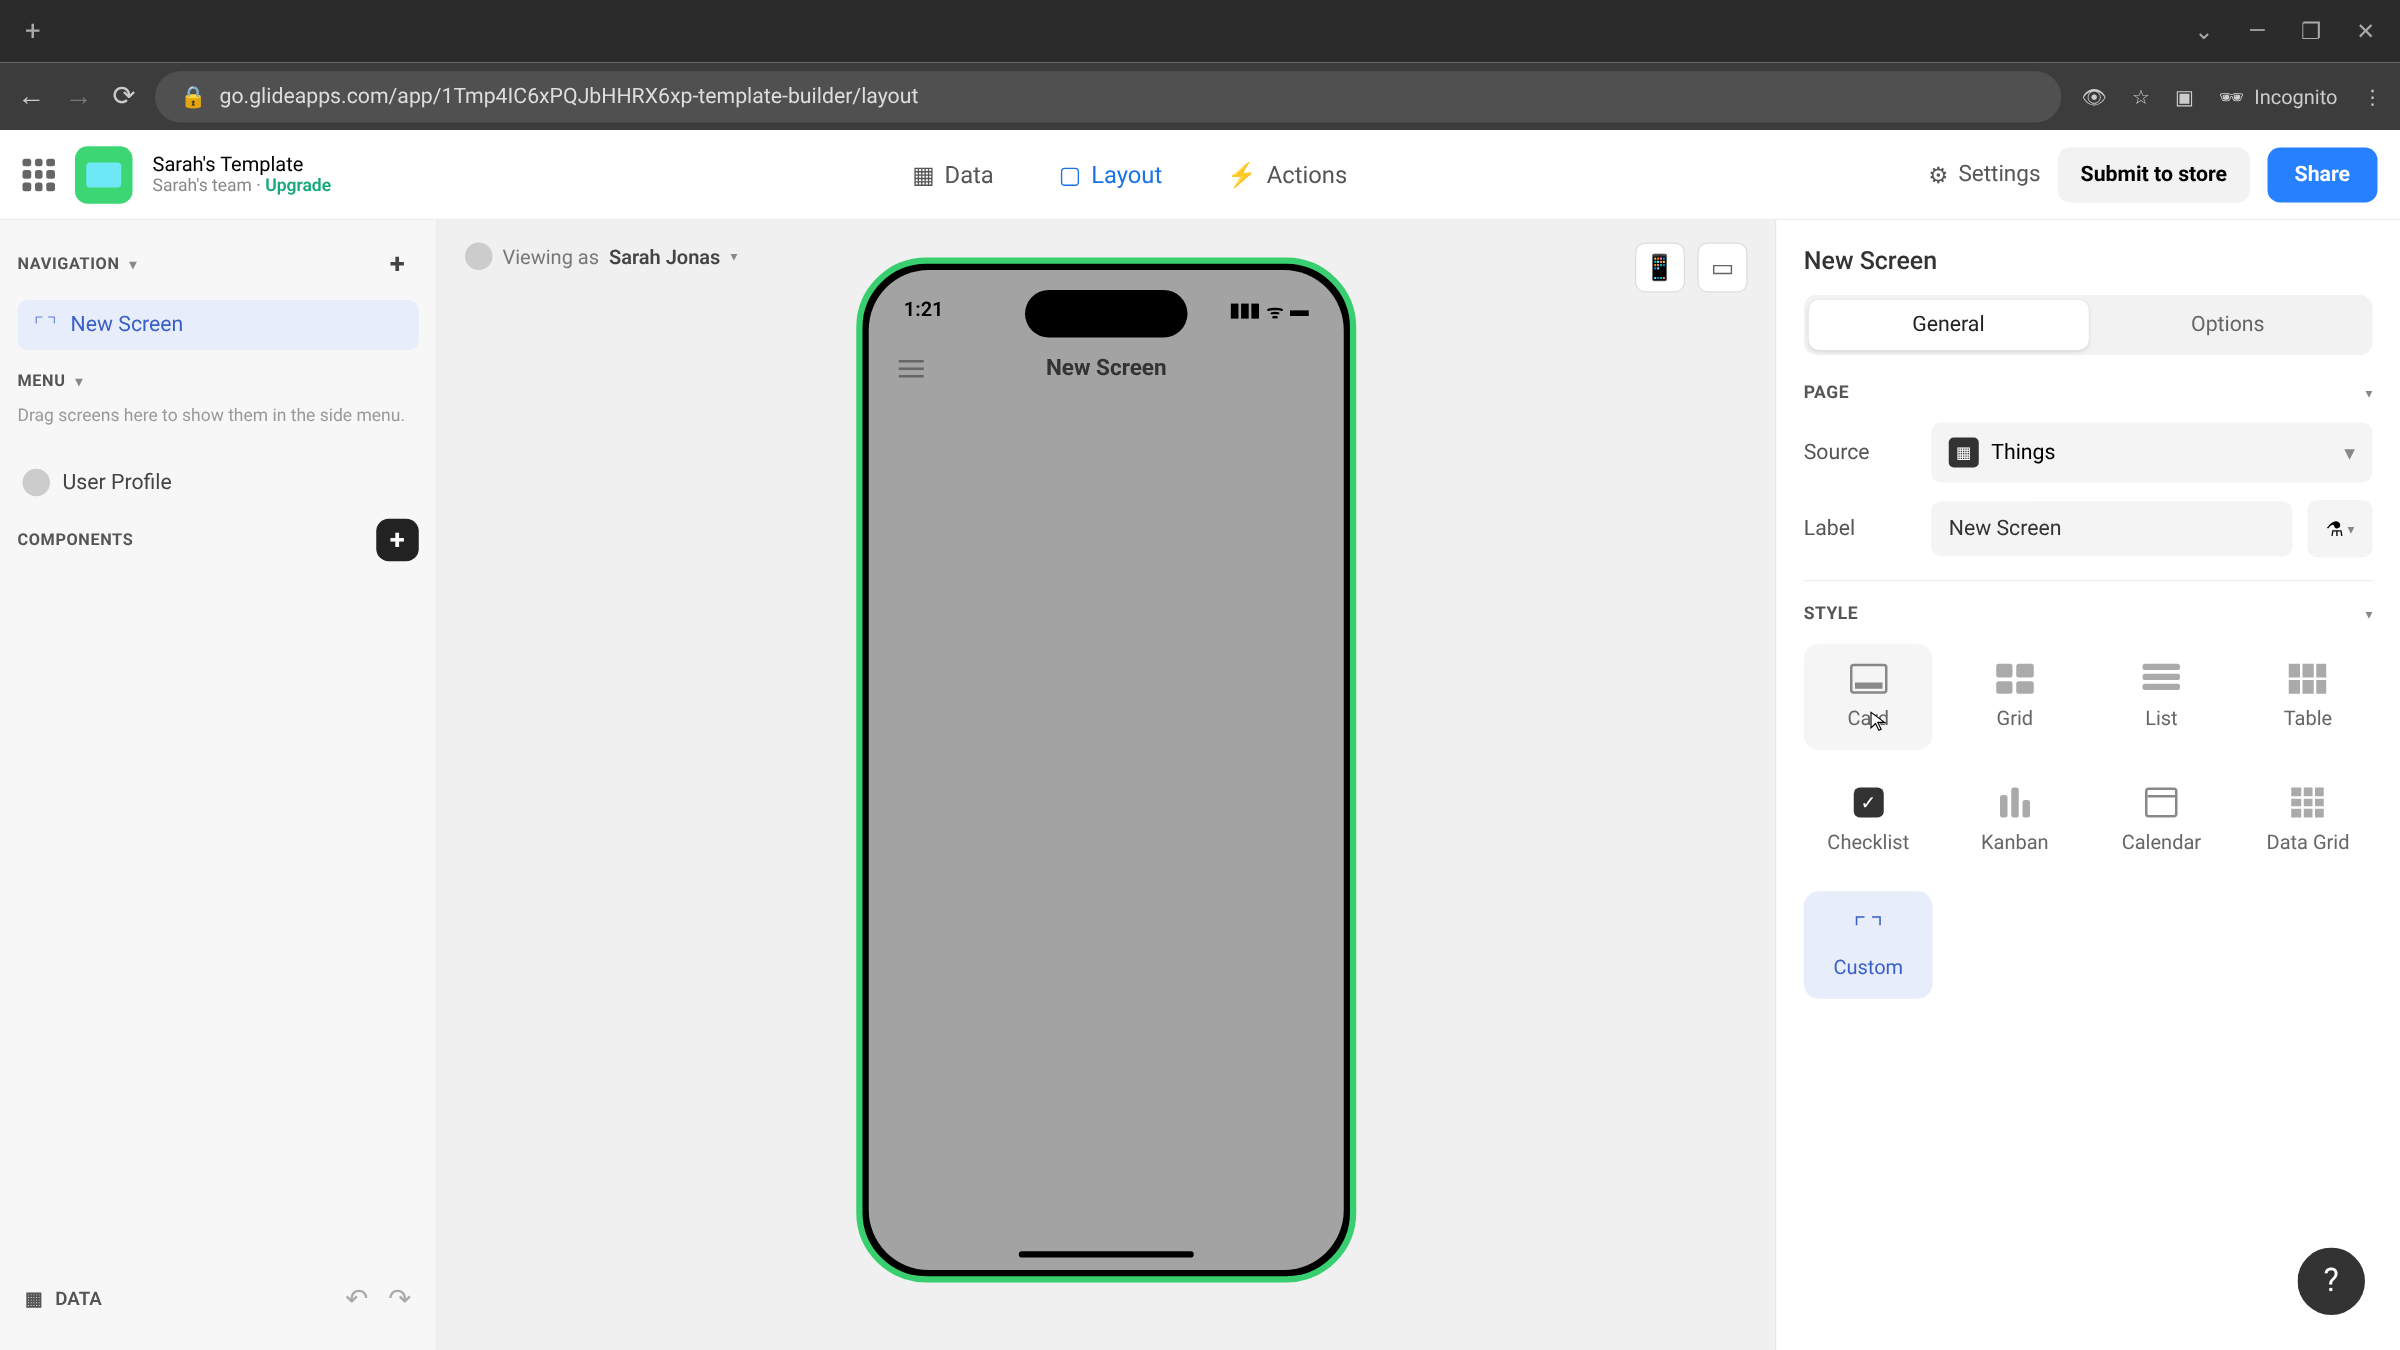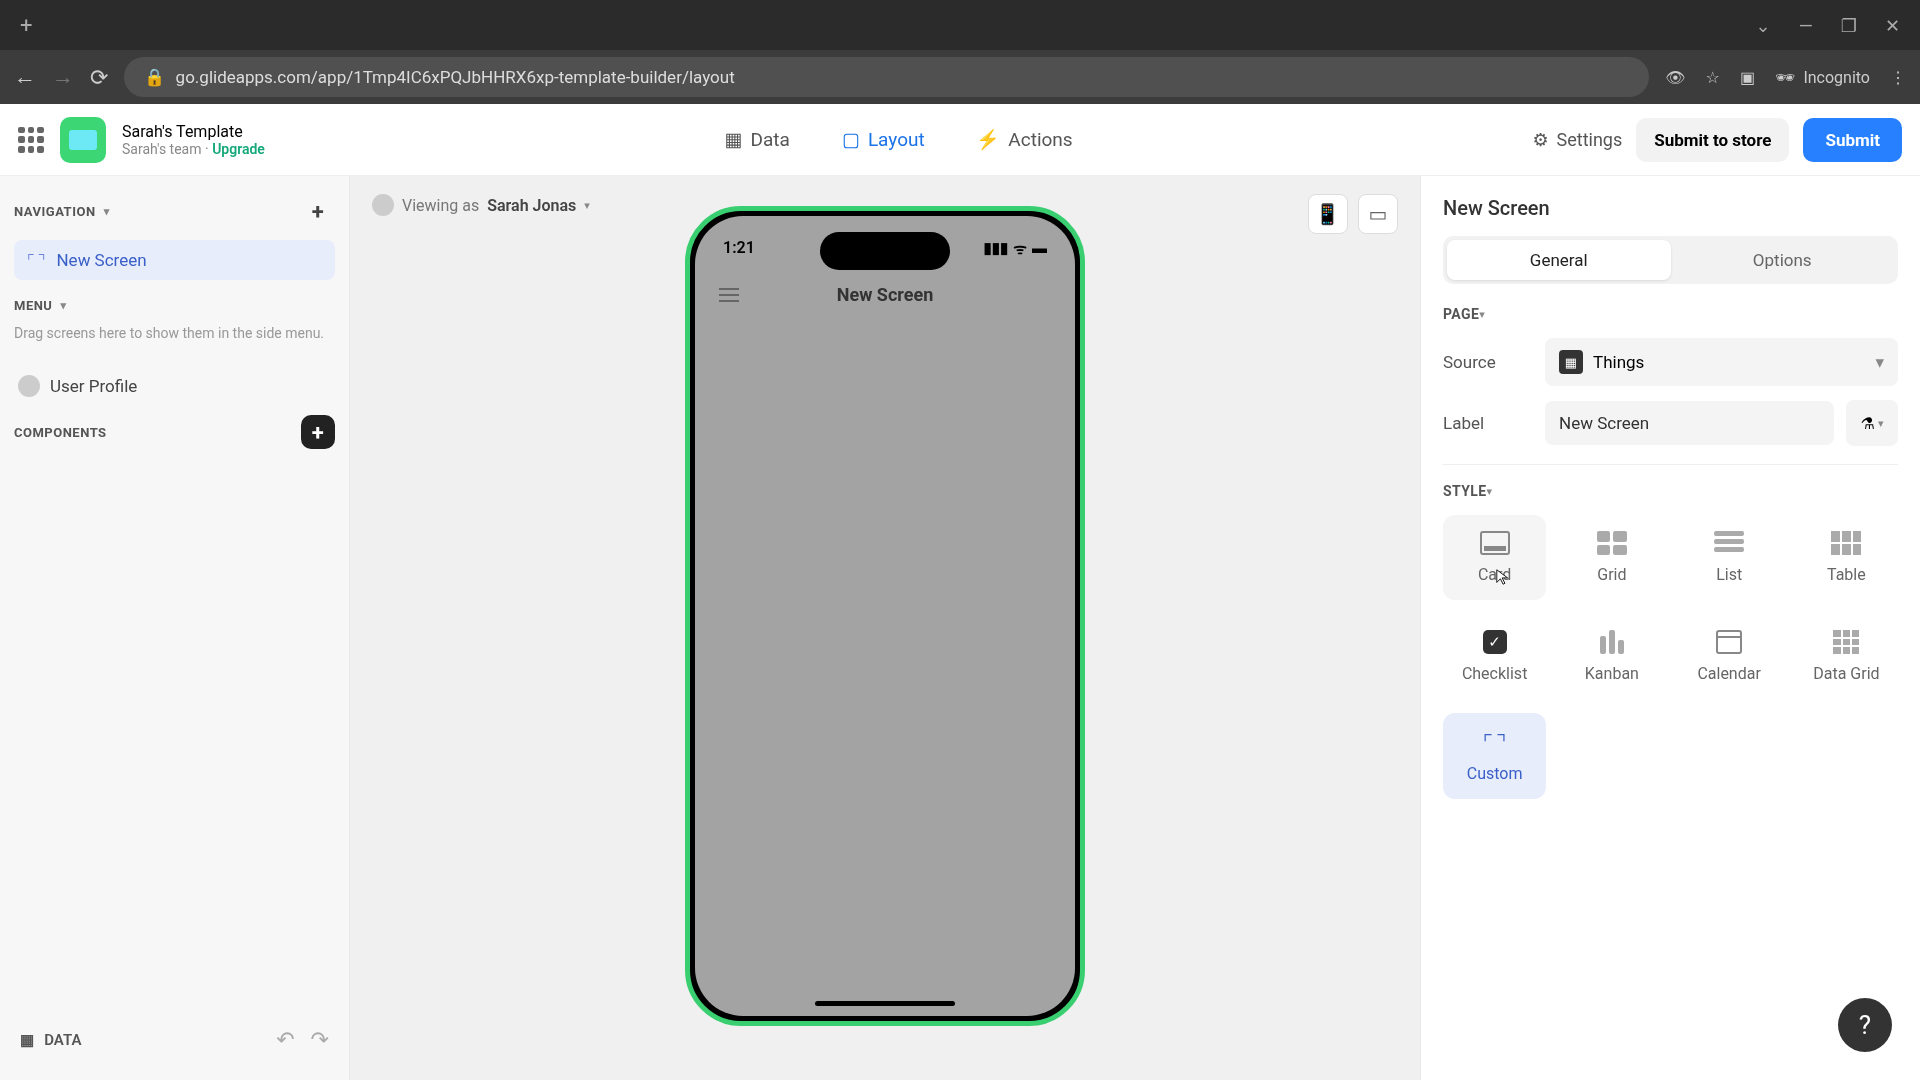--- a/index.html
+++ b/index.html
@@ -60,21 +60,21 @@
 .phone-header{display:flex;align-items:center;justify-content:center;padding:26px 20px 14px;position:relative}
 .burger{position:absolute;left:24px;display:flex;flex-direction:column;gap:4px}
 .burger span{width:20px;height:2px;background:#666}
 .phone-title{font-weight:700;font-size:18px;color:#333}
 .home-ind{position:absolute;bottom:10px;left:50%;transform:translateX(-50%);width:140px;height:5px;background:#000;border-radius:3px}
 .panel-right{width:500px;border-left:1px solid #e8e8e8;padding:20px 22px;overflow-y:auto}
 .panel-title{font-size:20px;font-weight:500;color:#333;margin-bottom:16px}
 .seg-control{display:flex;background:#f2f2f2;border-radius:10px;padding:4px;margin-bottom:22px}
 .seg-btn{flex:1;text-align:center;padding:10px;font-size:17px;border-radius:8px;cursor:pointer;color:#666}
 .seg-btn.active{background:#fff;color:#222;box-shadow:0 1px 3px rgba(0,0,0,.1)}
-.section-row{display:flex;justify-content:flex-start;align-items:center;margin-bottom:16px}
+.section-row{display:flex;justify-content:space-between;align-items:center;margin-bottom:16px}
 .section-label{font-size:14px;font-weight:700;color:#555;letter-spacing:.4px}
 .field-row{display:flex;align-items:center;margin-bottom:14px;gap:12px}
 .field-label{font-size:17px;color:#555;width:90px}
 .select-box{flex:1;background:#f4f4f4;border-radius:8px;padding:12px 14px;display:flex;align-items:center;gap:10px;cursor:pointer;font-size:17px}
 .select-box .chev-d{margin-left:auto;color:#888}
 .src-icon{width:24px;height:24px;background:#333;border-radius:4px;display:flex;align-items:center;justify-content:center;color:#fff;font-size:13px}
 .text-input{flex:1;background:#f4f4f4;border:none;border-radius:8px;padding:12px 14px;font-size:17px;color:#333}
 .suffix-btn{width:52px;height:46px;background:#f4f4f4;border-radius:8px;display:flex;align-items:center;justify-content:center;cursor:pointer;gap:3px}
 .style-grid{display:grid;grid-template-columns:repeat(4,1fr);gap:14px;margin-top:10px}
 .style-card{border-radius:12px;padding:16px 6px;display:flex;flex-direction:column;align-items:center;gap:10px;cursor:pointer;font-size:16px;color:#666}
@@ -168,21 +168,21 @@
       <span>⚡</span>
       <span>Actions</span>
     </div>
   </div>
   <div class="header-right">
     <div class="settings-link">
       <span>⚙</span>
       <span>Settings</span>
     </div>
     <div class="btn-secondary">Submit to store</div>
-    <div class="btn-primary">Submit</div>
+    <div class="btn-primary">Share</div>
   </div>
 </div>
 
 <div class="main">
 
   <div class="sidebar-left">
     <div class="sec-head">
       <span>NAVIGATION</span>
       <span class="chev">▾</span>
       <span class="add-btn">+</span>

